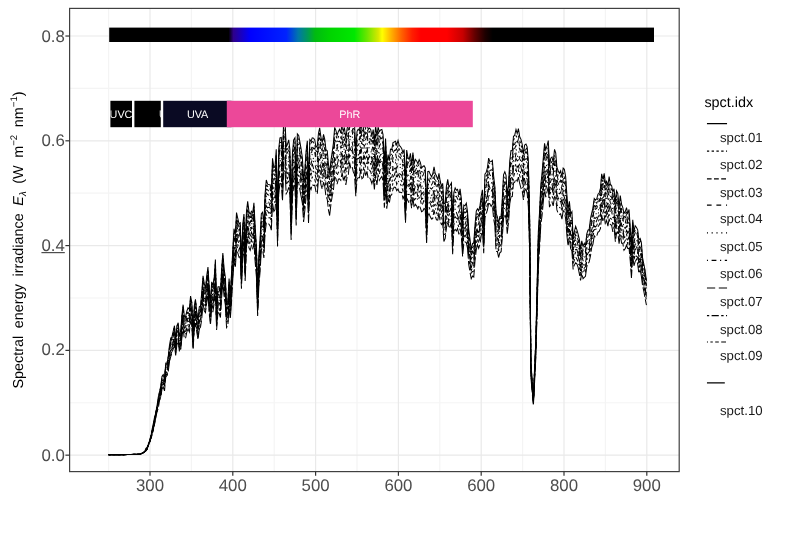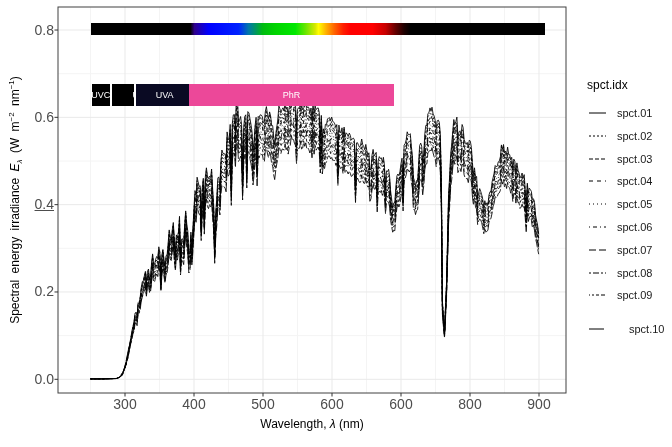--- a/index.html
+++ b/index.html
@@ -14,21 +14,21 @@
   #y-title{left:15px;top:200px;transform:translate(-50%,-50%) rotate(-90deg);
            white-space:nowrap;word-spacing:3px;}
   .it{font-style:italic;}
   sub.sm{font-size:8px;vertical-align:-3px;font-style:italic;line-height:0;}
   sup.sm{font-size:8px;vertical-align:5px;line-height:0;}
   .band{position:absolute;top:40px;height:22px;display:flex;align-items:center;
         justify-content:center;overflow:hidden;margin-top:44px;}
   .band-label{font-size:9px;color:#fff;letter-spacing:0px;}
   #spectrum-bar{position:absolute;top:23px;height:12px;}
   #legend-title{position:absolute;left:587px;top:78px;font-size:12px;color:#000;}
-  .legend-item{position:absolute;left:589px;height:22px;display:flex;align-items:flex-end;}
+  .legend-item{position:absolute;left:589px;height:22px;display:flex;align-items:flex-start;flex-direction:column;}
   .legend-item svg{flex:0 0 auto;}
   .legend-label{margin-left:11px;font-size:11px;color:#1a1a1a;white-space:nowrap;}
 </style>
 </head>
 <body>
 
 <div id="figure">
   <svg id="plot-svg" width="672" height="447">
       <rect x="58" y="7" width="508" height="386" fill="#ffffff"></rect>
       <g>
@@ -112,21 +112,20 @@
       <div class="tick-label ytick" style="left: 18px; top: 24.52px;">0.8</div>
       <div class="tick-label xtick" style="left: 108px; top: 399px;">300</div>
       <div class="tick-label xtick" style="left: 177px; top: 399px;">400</div>
       <div class="tick-label xtick" style="left: 246px; top: 399px;">500</div>
       <div class="tick-label xtick" style="left: 315px; top: 399px;">600</div>
       <div class="tick-label xtick" style="left: 384px; top: 399px;">600</div>
       <div class="tick-label xtick" style="left: 453px; top: 399px;">800</div>
       <div class="tick-label xtick" style="left: 522px; top: 399px;">900</div>
     </div>
 
-  <div id="x-title" class="axis-title"><span>Wavelength, </span><span class="it">λ</span><span> (nm)</span></div>
 
   <div id="y-title" class="axis-title"><span>Spectral energy irradiance </span><span class="it">E</span><sub class="sm">λ</sub><span> (W m</span><sup class="sm">−2</sup><span> nm</span><sup class="sm">−1</sup><span>)</span></div>
 
   <div id="legend-title">spct.idx</div>
   <div id="legend-items">
       <div class="legend-item" style="top: 97px;">
         <svg width="17" height="12">
           <line x1="0" x2="17" y1="6" y2="6" stroke="#000000" stroke-width="1"></line>
         </svg>
         <span class="legend-label">spct.01</span>

